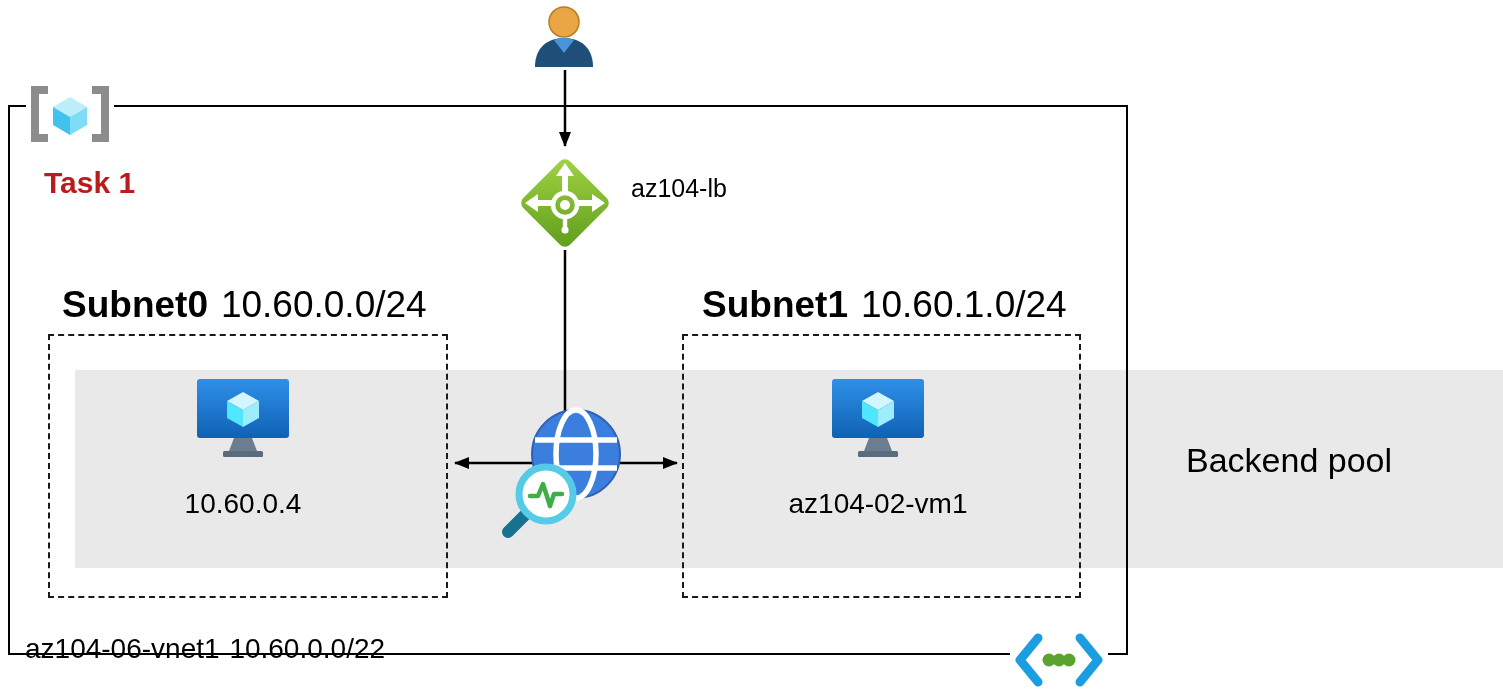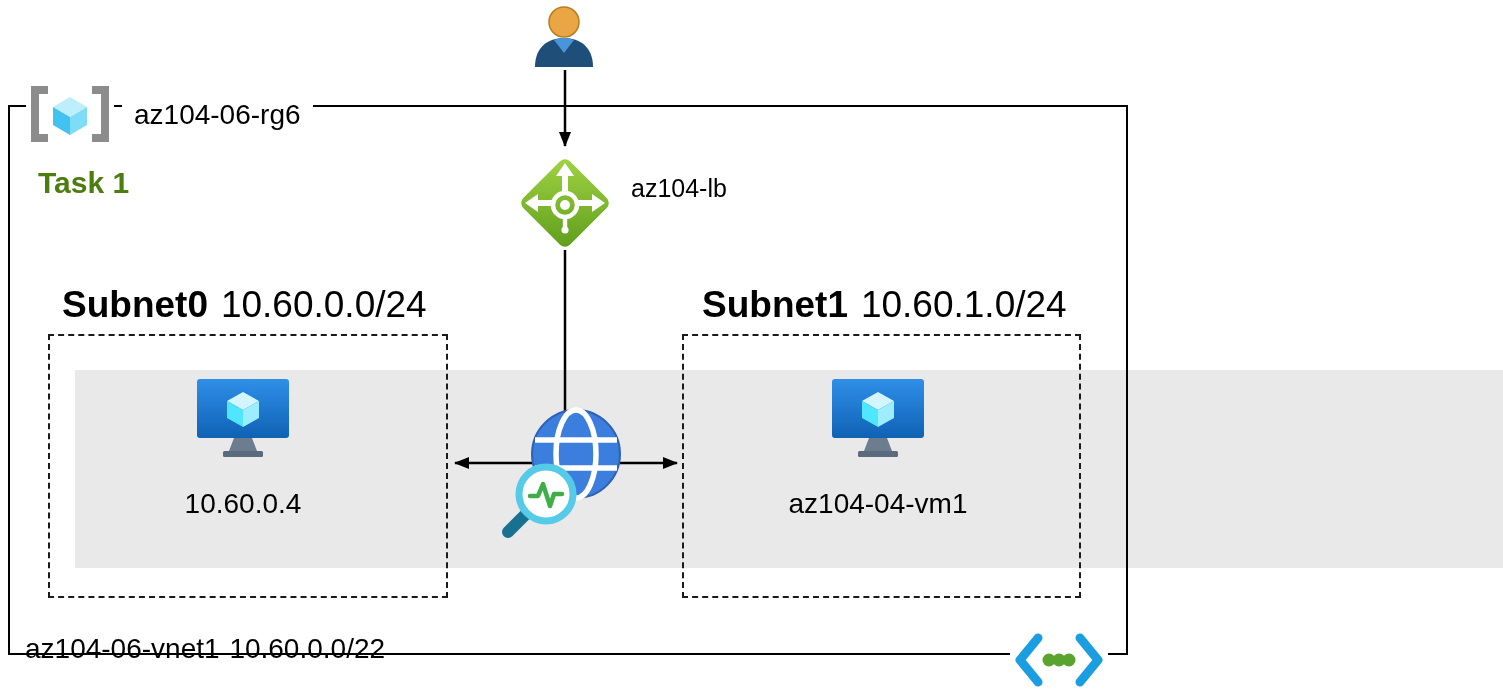--- a/index.html
+++ b/index.html
@@ -35,21 +35,21 @@
   .lb-icon   { left:515px; top:153px; width:100px; height:100px; }
   .vm-icon   { width:94px; height:82px; }
   .vm0-icon  { left:196px; top:378px; }
   .vm1-icon  { left:831px; top:378px; }
   .probe-icon{ left:492px; top:398px; width:152px; height:146px; }
   .vnet-icon { left:1010px; top:630px; width:98px; height:60px; }
 
   
   .txt { z-index:4; color:#000; white-space:nowrap; }
   .rg-label  { left:122px; top:99px;  font-size:28px; background:#fff; padding:0 12px; }
-  .task-label{ left:38px;  top:166px; font-size:30px; font-weight:bold; color:#4d7c0f; }
+  .task-label{ left:44px;  top:166px; font-size:30px; font-weight:bold; color:#b91c1c; }
   .lb-label  { left:631px; top:165px; font-size:25px; line-height:47px; }
   .subnet-label { font-size:37px; }
   .subnet0-label{ left:62px;  top:284px; }
   .subnet1-label{ left:702px; top:284px; }
   .subnet-label .bold { font-weight:bold; }
   .subnet-label .cidr { margin-left:0.35em; }
   .vm-label { font-size:28px; line-height:37px; text-align:center; width:300px; }
   .vm0-label { left:93px;  top:485px; }
   .vm1-label { left:728px; top:485px; }
   .backend-label { left:1186px; top:441px; font-size:34px; }
@@ -159,39 +159,39 @@
   </svg>
 
   <svg class="abs icon vnet-icon mask-bg" viewBox="0 0 98 60">
     <path d="M28 8 L10 30 L28 52" fill="none" stroke="#1b9de2" stroke-width="9" stroke-linecap="round" stroke-linejoin="round"></path>
     <path d="M70 8 L88 30 L70 52" fill="none" stroke="#1b9de2" stroke-width="9" stroke-linecap="round" stroke-linejoin="round"></path>
     <circle cx="39" cy="30" r="6.5" fill="#5aa32e"></circle>
     <circle cx="49" cy="30" r="6.5" fill="#5aa32e"></circle>
     <circle cx="59" cy="30" r="6.5" fill="#5aa32e"></circle>
   </svg>
 
-  <div class="abs txt rg-label">az104-06-rg6</div>
   <div class="abs txt task-label">Task 1</div>
 
   <div class="abs txt lb-label">
     <div>az104-lb</div>
   </div>
 
   <div class="abs txt subnet-label subnet0-label">
     <span class="bold">Subnet0</span><span class="cidr">10.60.0.0/24</span>
   </div>
   <div class="abs txt subnet-label subnet1-label">
     <span class="bold">Subnet1</span><span class="cidr">10.60.1.0/24</span>
   </div>
 
   <div class="abs txt vm-label vm0-label">
     <div>10.60.0.4</div>
   </div>
   <div class="abs txt vm-label vm1-label">
-    <div>az104-04-vm1</div>
+    <div>az104-02-vm1</div>
   </div>
 
+  <div class="abs txt backend-label">Backend pool</div>
 
   <div class="abs txt vnet-label">
     <span>az104-06-vnet1</span><span class="cidr">10.60.0.0/22</span>
   </div>
 
 </div>
 
 </body></html>

